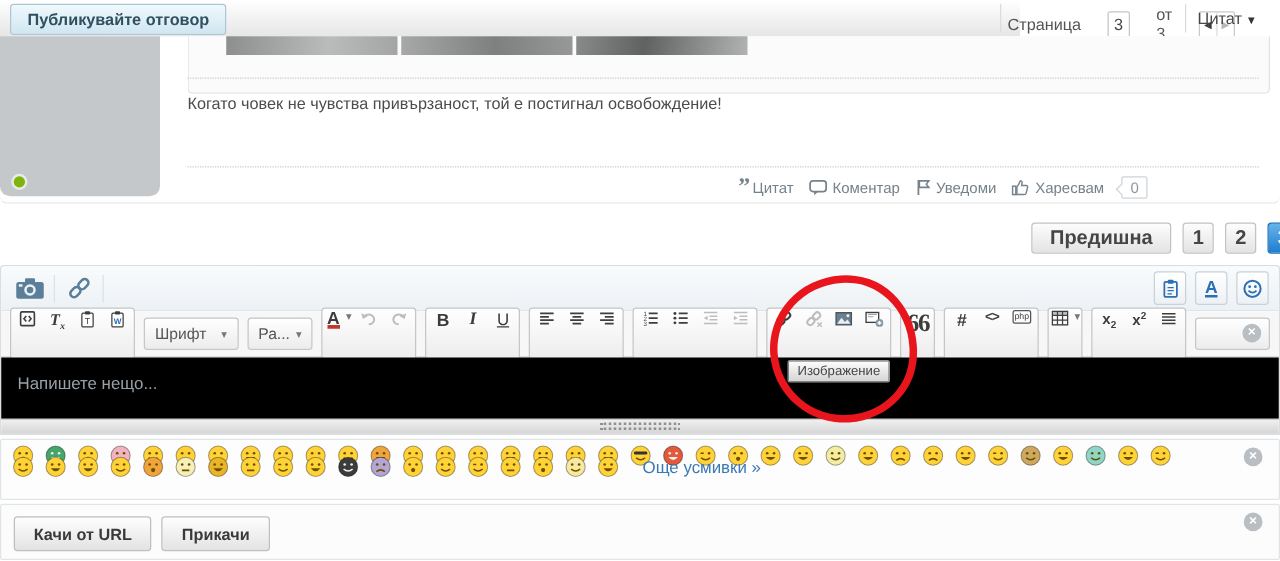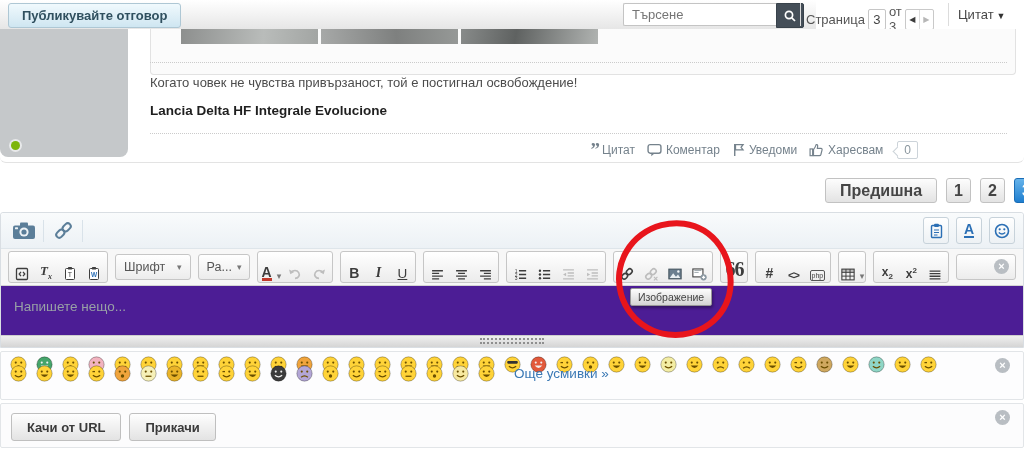--- a/index.html
+++ b/index.html
@@ -12,21 +12,21 @@
   .publish-btn{position:absolute;left:8px;top:3px;height:23px;padding:0 13px;
      background:linear-gradient(#f0f9fd,#cfe6f1);border:1px solid #aec7d4;border-radius:3px;
      font-size:13px;font-weight:bold;color:#30505f;line-height:23px;cursor:pointer;}
   .searchwrap{position:absolute;left:623px;top:3px;display:flex;height:23px;}
   .search-input{width:136px;height:21px;border:1px solid #c4c4c4;border-right:none;
      border-radius:2px 0 0 2px;padding:0 8px;font-size:13px;color:#555;outline:none;
      font-family:inherit;}
   .search-btn{width:26px;height:23px;background:#444e58;border:1px solid #38424b;
      border-radius:0 2px 2px 0;display:flex;align-items:center;justify-content:center;cursor:pointer;}
   .tb-sep{position:absolute;top:3px;height:23px;width:1px;background:#dcdcdc;}
-  .pagerwrap{position:absolute;left:806px;top:4px;display:flex;align-items:center;gap:3px;
+  .pagerwrap{position:absolute;left:806px;top:4px;display:flex;align-items:center;gap:21px;
      font-size:13px;color:#555;}
   .page-input{width:16px;height:19px;border:1px solid #c6c6c6;border-radius:2px;text-align:center;
      font-size:13px;color:#444;padding:0;font-family:inherit;}
   .pgarrows{display:flex;border:1px solid #c9c9c9;border-radius:2px;background:#fff;height:19px;}
   .pgarrow{width:13px;font-size:8px;display:flex;align-items:center;justify-content:center;color:#3c3c3c;cursor:pointer;}
   .pgarrow+.pgarrow{border-left:1px solid #ddd;color:#b7b7b7;}
   .filterwrap{position:absolute;left:958px;top:7px;font-size:13px;color:#474747;cursor:pointer;}
   .filter-caret{font-size:9px;color:#333;margin-left:3px;}
 
   
@@ -73,21 +73,21 @@
   .edheader-right{margin-left:auto;display:flex;gap:7px;align-items:center;}
   .hrbtn{width:24px;height:25px;border:1px solid #c7d2da;border-radius:3px;
         background:linear-gradient(#ffffff,#edf1f4);display:flex;align-items:center;justify-content:center;
         cursor:pointer;color:#2b6fb5;}
   .gBlueA{font-size:14px;font-weight:bold;color:#2b6fb5;border-bottom:2px solid #2b6fb5;line-height:13px;}
 
   .edtoolbar{height:36px;background:#f7f7f7;border-bottom:1px solid #d4d4d4;display:flex;
         align-items:center;padding:0 7px;gap:7px;position:relative;}
   .tgroup{display:flex;background:linear-gradient(#ffffff,#ececec);border:1px solid #c6c6c6;
         border-radius:3px;padding:1px;}
-  .tbtn{width:24px;height:28px;display:flex;align-items:flex-end;justify-content:center;
+  .tbtn{width:24px;height:39px;display:flex;align-items:flex-start;justify-content:center;
         font-size:13px;color:#3c3c3c;cursor:pointer;}
   .tbtn.dis{color:#bdbdbd;cursor:default;}
   .tsel{height:24px;display:flex;align-items:center;justify-content:space-between;padding:0 8px;
         background:linear-gradient(#ffffff,#ececec);border:1px solid #c6c6c6;border-radius:3px;
         font-size:12.5px;color:#555;cursor:pointer;}
   .tsel.w86{width:70px;} .tsel.w56{width:42px;}
   .tcaret{font-size:9px;color:#777;margin-left:5px;}
   .tempty{width:70px;height:24px;background:linear-gradient(#ffffff,#ececec);
         border:1px solid #c6c6c6;border-radius:3px;}
   .gB{font-weight:bold;font-size:14px;} .gI{font-style:italic;font-weight:bold;font-size:14px;
@@ -96,21 +96,21 @@
   .gQ{font-family:"Liberation Serif","DejaVu Serif",serif;font-weight:bold;font-size:20px;letter-spacing:-1px;}
   .gH{font-weight:bold;font-size:14px;} .gCode{font-weight:bold;font-size:11px;letter-spacing:-1px;}
   .gPhp{font-size:7px;border:1px solid #555;border-radius:2px;padding:1px 1px;line-height:7px;}
   .gTx{font-style:italic;font-family:"Liberation Serif","DejaVu Serif",serif;font-weight:bold;font-size:13px;}
   .gA{font-weight:bold;font-size:14px;border-bottom:3px solid #c0392b;line-height:12px;}
   .gSub,.gSup{font-size:12px;font-weight:bold;}
   .closebtn{width:15px;height:15px;border-radius:50%;background:#b9bec3;color:#fff;font-size:11px;
         font-weight:bold;line-height:15px;text-align:center;cursor:pointer;}
   .tclose{position:absolute;right:14px;top:10px;}
 
-  .edcontent{height:49px;position:relative;background:#4c1d95;cursor:text;}
+  .edcontent{height:49px;position:relative;background:#000000;cursor:text;}
   .placeholder{position:absolute;left:13px;top:13px;font-size:13.5px;color:#98a0a6;}
   .resizebar{height:11px;background:linear-gradient(#efefef,#d5d5d5);border-top:1px solid #cdcdcd;
         position:relative;cursor:row-resize;}
   .rhandle{position:absolute;left:calc(50% - 32px);top:2px;width:64px;height:6px;
         border-top:2px dotted #8f8f8f;border-bottom:2px dotted #8f8f8f;box-sizing:border-box;}
 
   
   .emopanel{position:absolute;top:351px;left:0;width:1022px;height:47px;border:1px solid #e2e5e8;
         background:#fdfdfe;border-radius:2px;}
   .emorow{position:absolute;left:9px;display:flex;align-items:center;gap:9px;}
@@ -134,31 +134,20 @@
         box-shadow:1px 2px 3px rgba(0,0,0,.35);z-index:5;}
   .red-circle{position:absolute;left:616px;top:220px;width:106px;height:106px;
         border:6px solid #e8151c;border-radius:52% 48% 50% 50% / 50% 53% 47% 50%;
         transform:rotate(7deg);z-index:6;pointer-events:none;}
 </style>
 </head>
 <body>
 
 <div class="topbar">
   <div class="publish-btn">Публикувайте отговор</div>
-  <div class="searchwrap">
-    <input class="search-input" type="text" placeholder="Търсене" style="">
-    <div class="search-btn">
-      <span id="magnifier-slot">
-          <svg width="14" height="14" viewBox="0 0 14 14" style="display:block">
-            <circle cx="6" cy="6" r="3.6" fill="none" stroke="#fff" stroke-width="1.7"></circle>
-            <path d="M8.8 8.8 L12 12" stroke="#fff" stroke-width="1.7"></path>
-          </svg>
-        </span>
-    </div>
-  </div>
   <div class="tb-sep" style="left:800px"></div>
   <div class="pagerwrap">
     <span>Страница</span>
     <input class="page-input" value="3" style="">
     <span>от 3</span>
     <span class="pgarrows">
       <span class="pgarrow">◀</span>
       <span class="pgarrow">▶</span>
     </span>
   </div>
@@ -172,21 +161,20 @@
   <div class="post-sidebar">
     <span class="online-dot"></span>
   </div>
   <div class="quotebox">
     <div class="thumb thumb1"></div>
     <div class="thumb thumb2"></div>
     <div class="thumb thumb3"></div>
   </div>
   <div class="dotsep" style="top:33px"></div>
   <div class="sig-text">Когато човек не чувства привързаност, той е постигнал освобождение!</div>
-  <div class="sig-bold">Lancia Delta HF Integrale Evolucione</div>
   <div class="dotsep" style="top:104px"></div>
   <div class="actions" id="post-actions">
       <span class="action">
         <span style="display:flex">
           <span class="qmark">”</span>
         </span>
         <span>Цитат</span>
       </span>
       <span class="action">
         <span style="display:flex">

